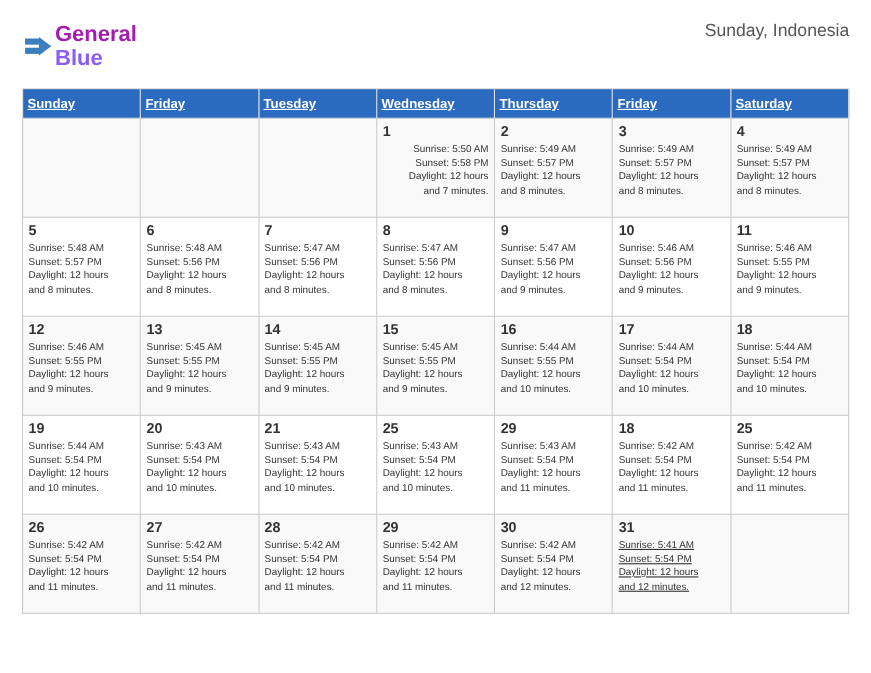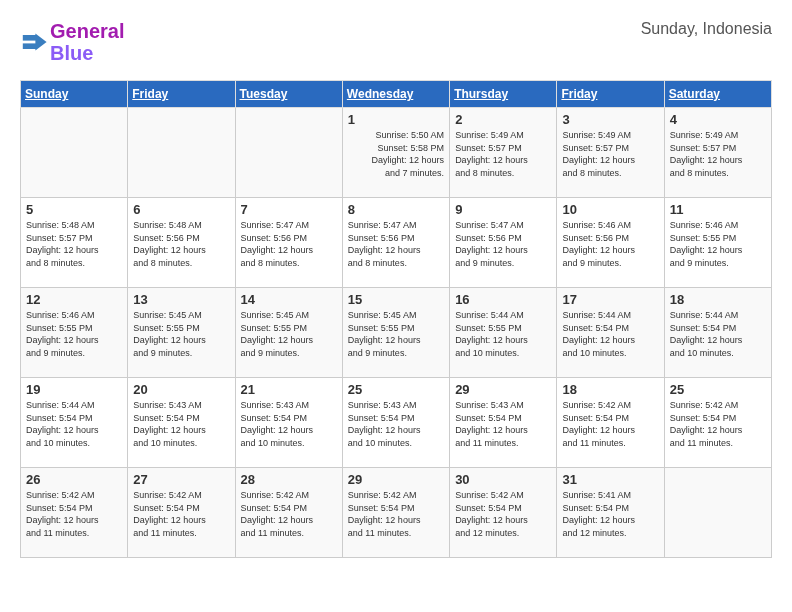--- a/index.html
+++ b/index.html
@@ -340,21 +340,21 @@
         </td>
         <td>
           <span class="day-number">30</span>
           <div class="day-info" style="white-space: pre-line;">Sunrise: 5:42 AM
 Sunset: 5:54 PM
 Daylight: 12 hours
 and 12 minutes.</div>
         </td>
         <td>
           <span class="day-number">31</span>
-          <div class="day-info" style="white-space: pre-line;">Sunrise: 5:41 AM
+          <div class="day-info" style="white-space: pre-line; text-decoration: underline;">Sunrise: 5:41 AM
 Sunset: 5:54 PM
 Daylight: 12 hours
 and 12 minutes.</div>
         </td>
         <td class="empty"></td>
       </tr>
     </tbody>
 </table>
 
 </body></html>

